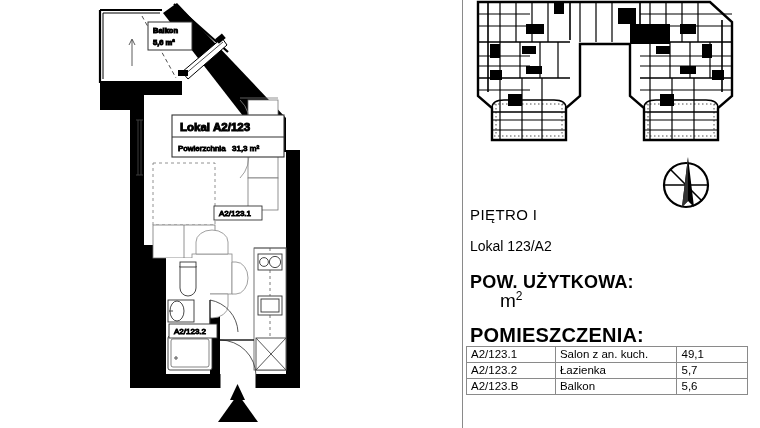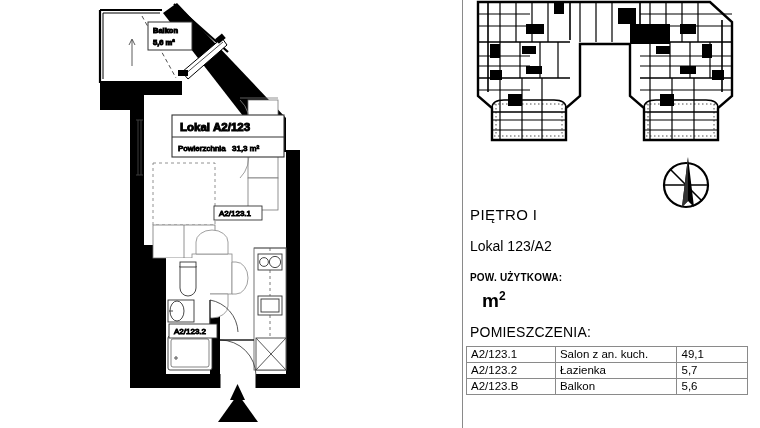--- a/index.html
+++ b/index.html
@@ -64,47 +64,48 @@
     font-weight: normal;
     letter-spacing: 0.4px;
   }
   .unit-name {
     top: 238px;
     font-size: 14px;
     font-weight: normal;
   }
   .area-label {
     top: 272px;
-    font-size: 10px;
+    font-size: 18px;
     font-weight: bold;
     letter-spacing: 0.2px;
   }
   .area-value-row {
     top: 289px;
     left: 482px;
     display: flex;
     align-items: baseline;
     gap: 12px;
   }
   .area-value {
     font-size: 27px;
     font-weight: bold;
     letter-spacing: 0px;
   }
   .area-unit {
     font-size: 19px;
-    font-weight: bold;
+    font-weight: normal;
+    margin-left: 18px;
   }
   .area-unit sup {
     font-size: 12px;
   }
   .rooms-label {
     top: 324px;
-    font-size: 14px;
-    font-weight: normal;
+    font-size: 20px;
+    font-weight: bold;
     letter-spacing: 0.2px;
   }
   table.rooms {
     position: absolute;
     left: 466px;
     top: 346px;
     width: 282px;
     border-collapse: collapse;
     font-size: 11.5px;
   }

